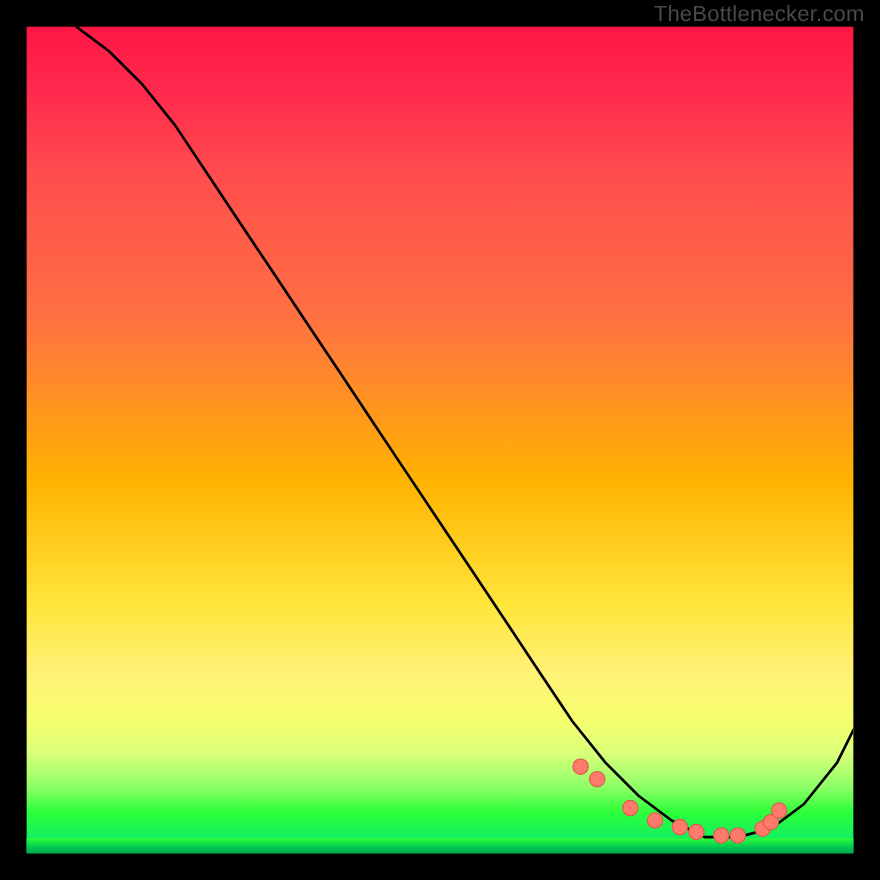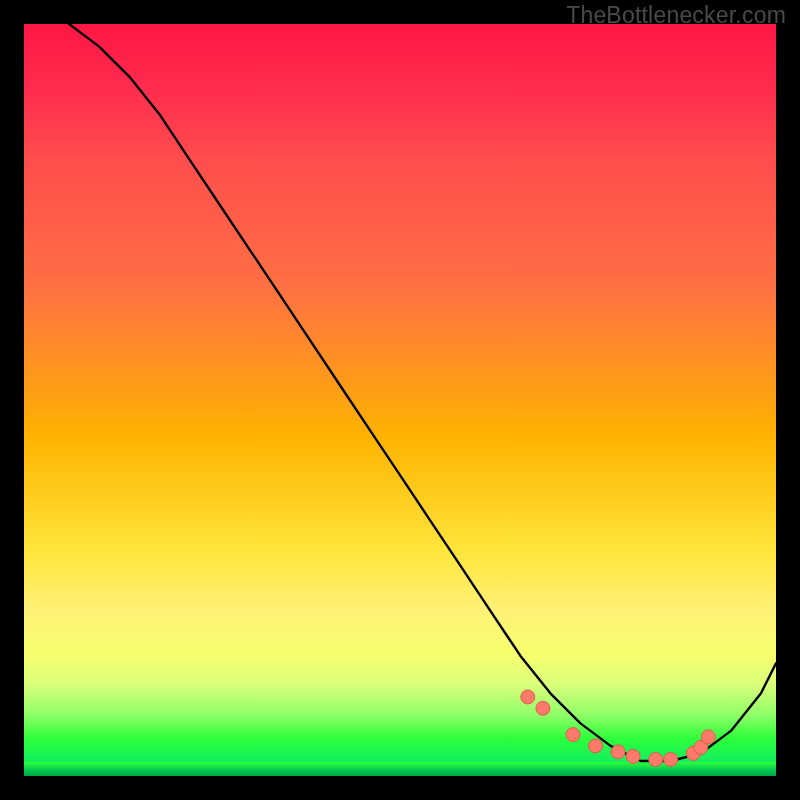--- a/index.html
+++ b/index.html
@@ -69,21 +69,21 @@
     fill: #ff7a6b;
     stroke: #e05a4b;
     stroke-width: 1;
   }
 
   .watermark {
     position: absolute;
     top: 2px;
     right: 14px;
     color: #4a4a4a;
-    font-size: 23px;
+    font-size: 20px;
     font-weight: 500;
     letter-spacing: 0.2px;
     user-select: none;
   }
 </style>
 </head>
 <body>
 
 <div class="frame">
 

